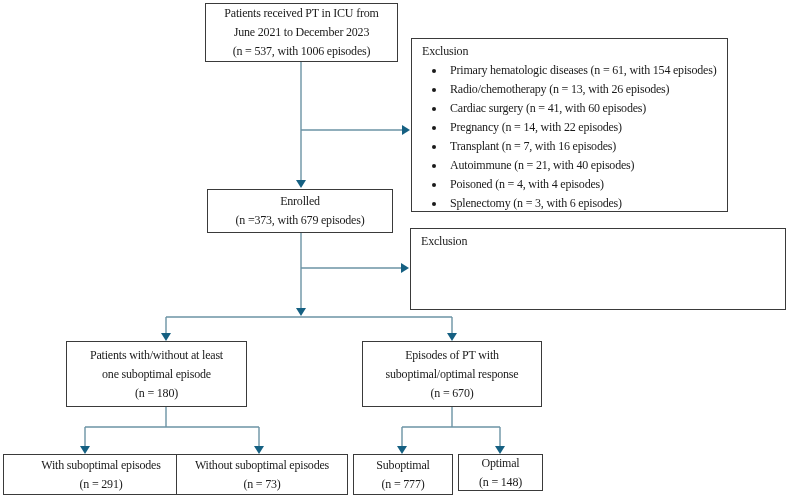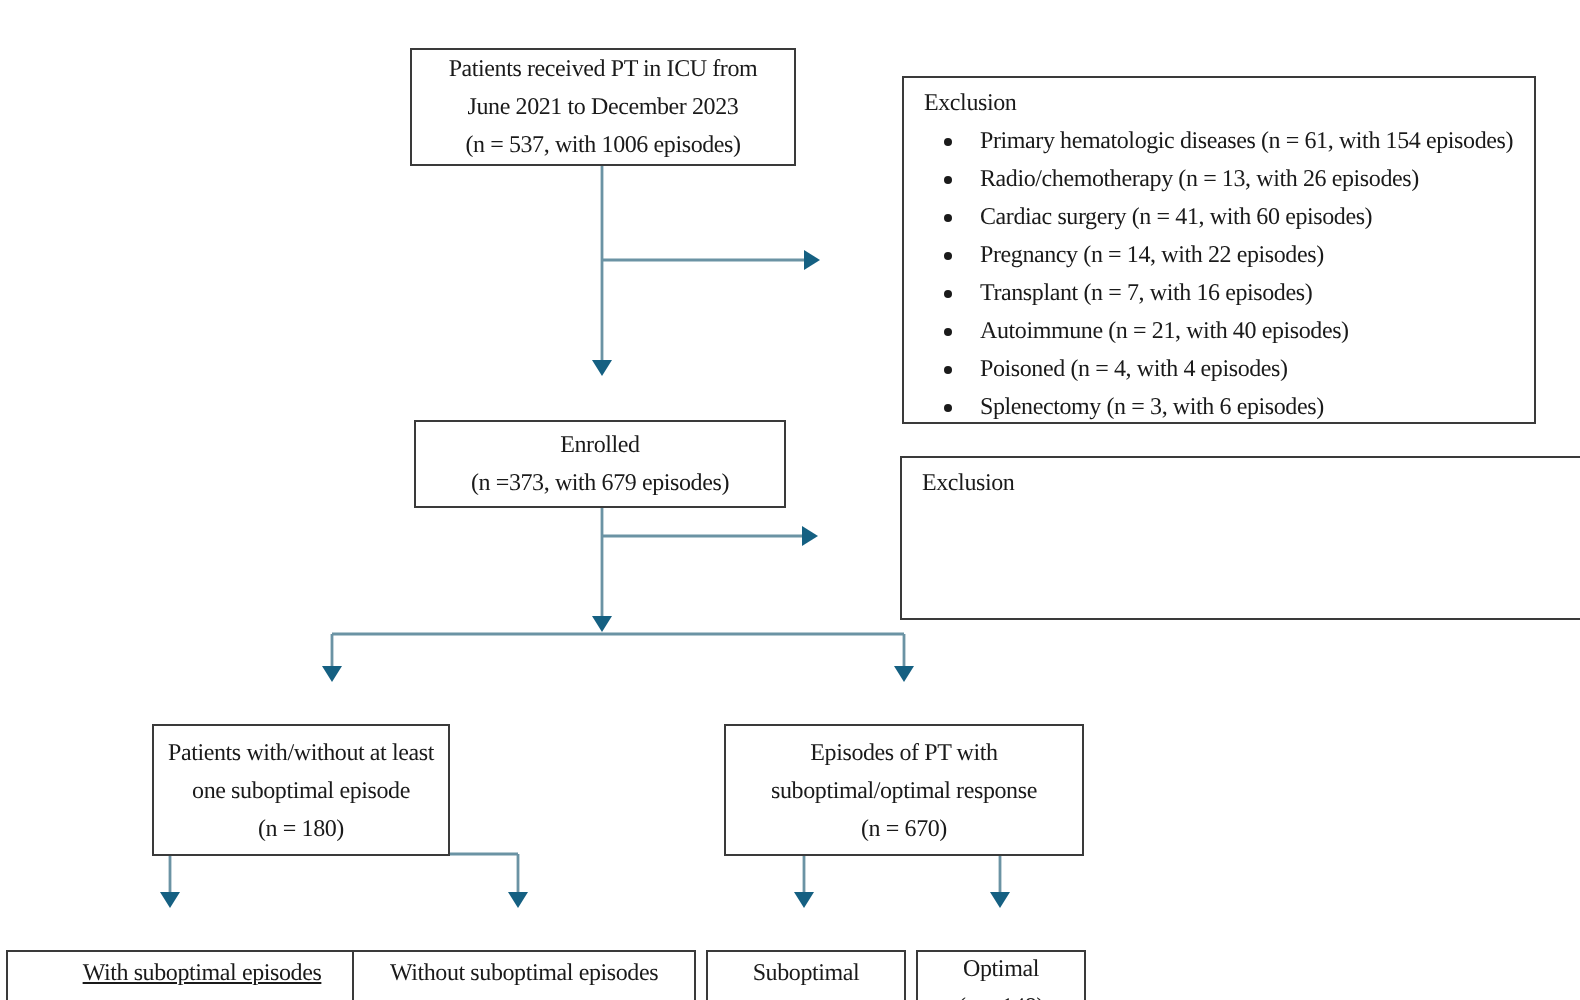--- a/index.html
+++ b/index.html
@@ -39,26 +39,24 @@
     border: 1.5px solid var(--box_border, #3a3a3a);
     background: #ffffff;
   }
   .center-box {
     display: flex;
     flex-direction: column;
     justify-content: center;
     align-items: center;
     text-align: center;
     line-height: 19px;
-    margin-top: 21px;
   }
   .excl-box {
     padding: 3px 2px 0 8px;
     line-height: 19px;
-    margin-left: 40px;
   }
   .excl-title {
     padding-left: 2px;
   }
   .excl-box ul {
     margin: 0;
     padding-left: 26px;
     list-style-type: disc;
   }
   .excl-box li {
@@ -131,33 +129,33 @@
 
   <div class="box center-box" style="left:207px; top:189px; width:186px; height:44px;">
     <div class="flow-line">Enrolled</div>
     <div class="flow-line">(n =373, with 679 episodes)</div>
   </div>
 
   <div class="box excl-box" style="left:410px; top:228px; width:376px; height:82px;">
     <div class="excl-title">Exclusion</div>
   </div>
 
-  <div class="box center-box" style="left:76px; top:341px; width:149px; height:66px;align-items:center;">
+  <div class="box center-box" style="left:66px; top:341px; width:181px; height:66px;align-items:center;">
     <div class="flow-line">Patients with/without at least</div>
     <div class="flow-line">one suboptimal episode</div>
     <div class="flow-line">(n = 180)</div>
   </div>
 
   <div class="box center-box" style="left:362px; top:341px; width:180px; height:66px;">
     <div class="flow-line">Episodes of PT with</div>
     <div class="flow-line">suboptimal/optimal response</div>
     <div class="flow-line">(n = 670)</div>
   </div>
 
-  <div class="box center-box" style="left:3px; top:454px; width:196px; height:41px;text-decoration:underline;">
+  <div class="box center-box" style="left:3px; top:454px; width:196px; height:41px;">
     <div class="flow-line">With suboptimal episodes</div>
     <div class="flow-line">(n = 291)</div>
   </div>
 
   <div class="box center-box" style="left:176px; top:454px; width:172px; height:41px;">
     <div class="flow-line">Without suboptimal episodes</div>
     <div class="flow-line">(n = 73)</div>
   </div>
 
   <div class="box center-box" style="left:353px; top:454px; width:100px; height:41px;">

